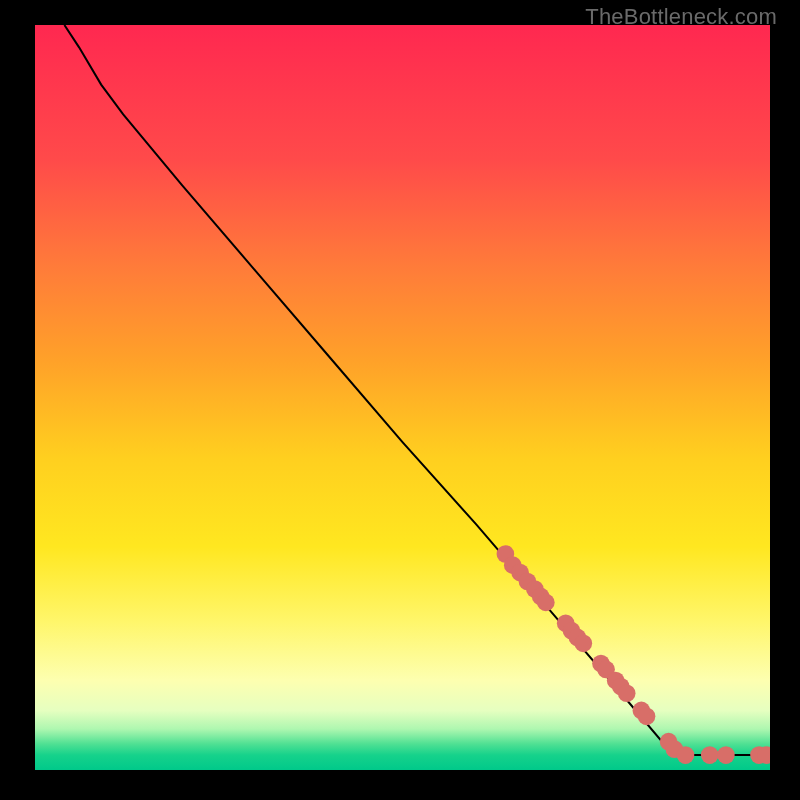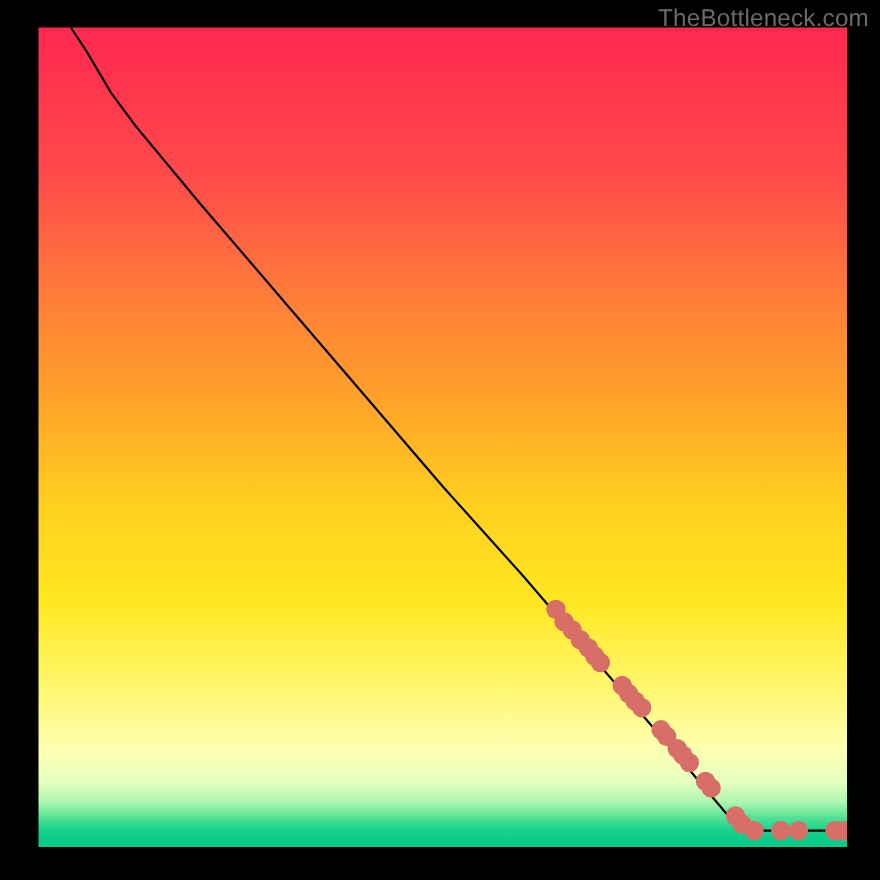--- a/index.html
+++ b/index.html
@@ -13,21 +13,21 @@
   }
   .frame {
     position: relative;
     width: 800px;
     height: 800px;
     background: #000;
   }
   .watermark {
     position: absolute;
     top: 4px;
-    right: 10px;
+    right: 23px;
     color: #6a6a6a;
     font-size: 22px;
     font-weight: 400;
     letter-spacing: 0.2px;
     z-index: 30;
   }
   svg {
     display: block;
   }
 </style>

